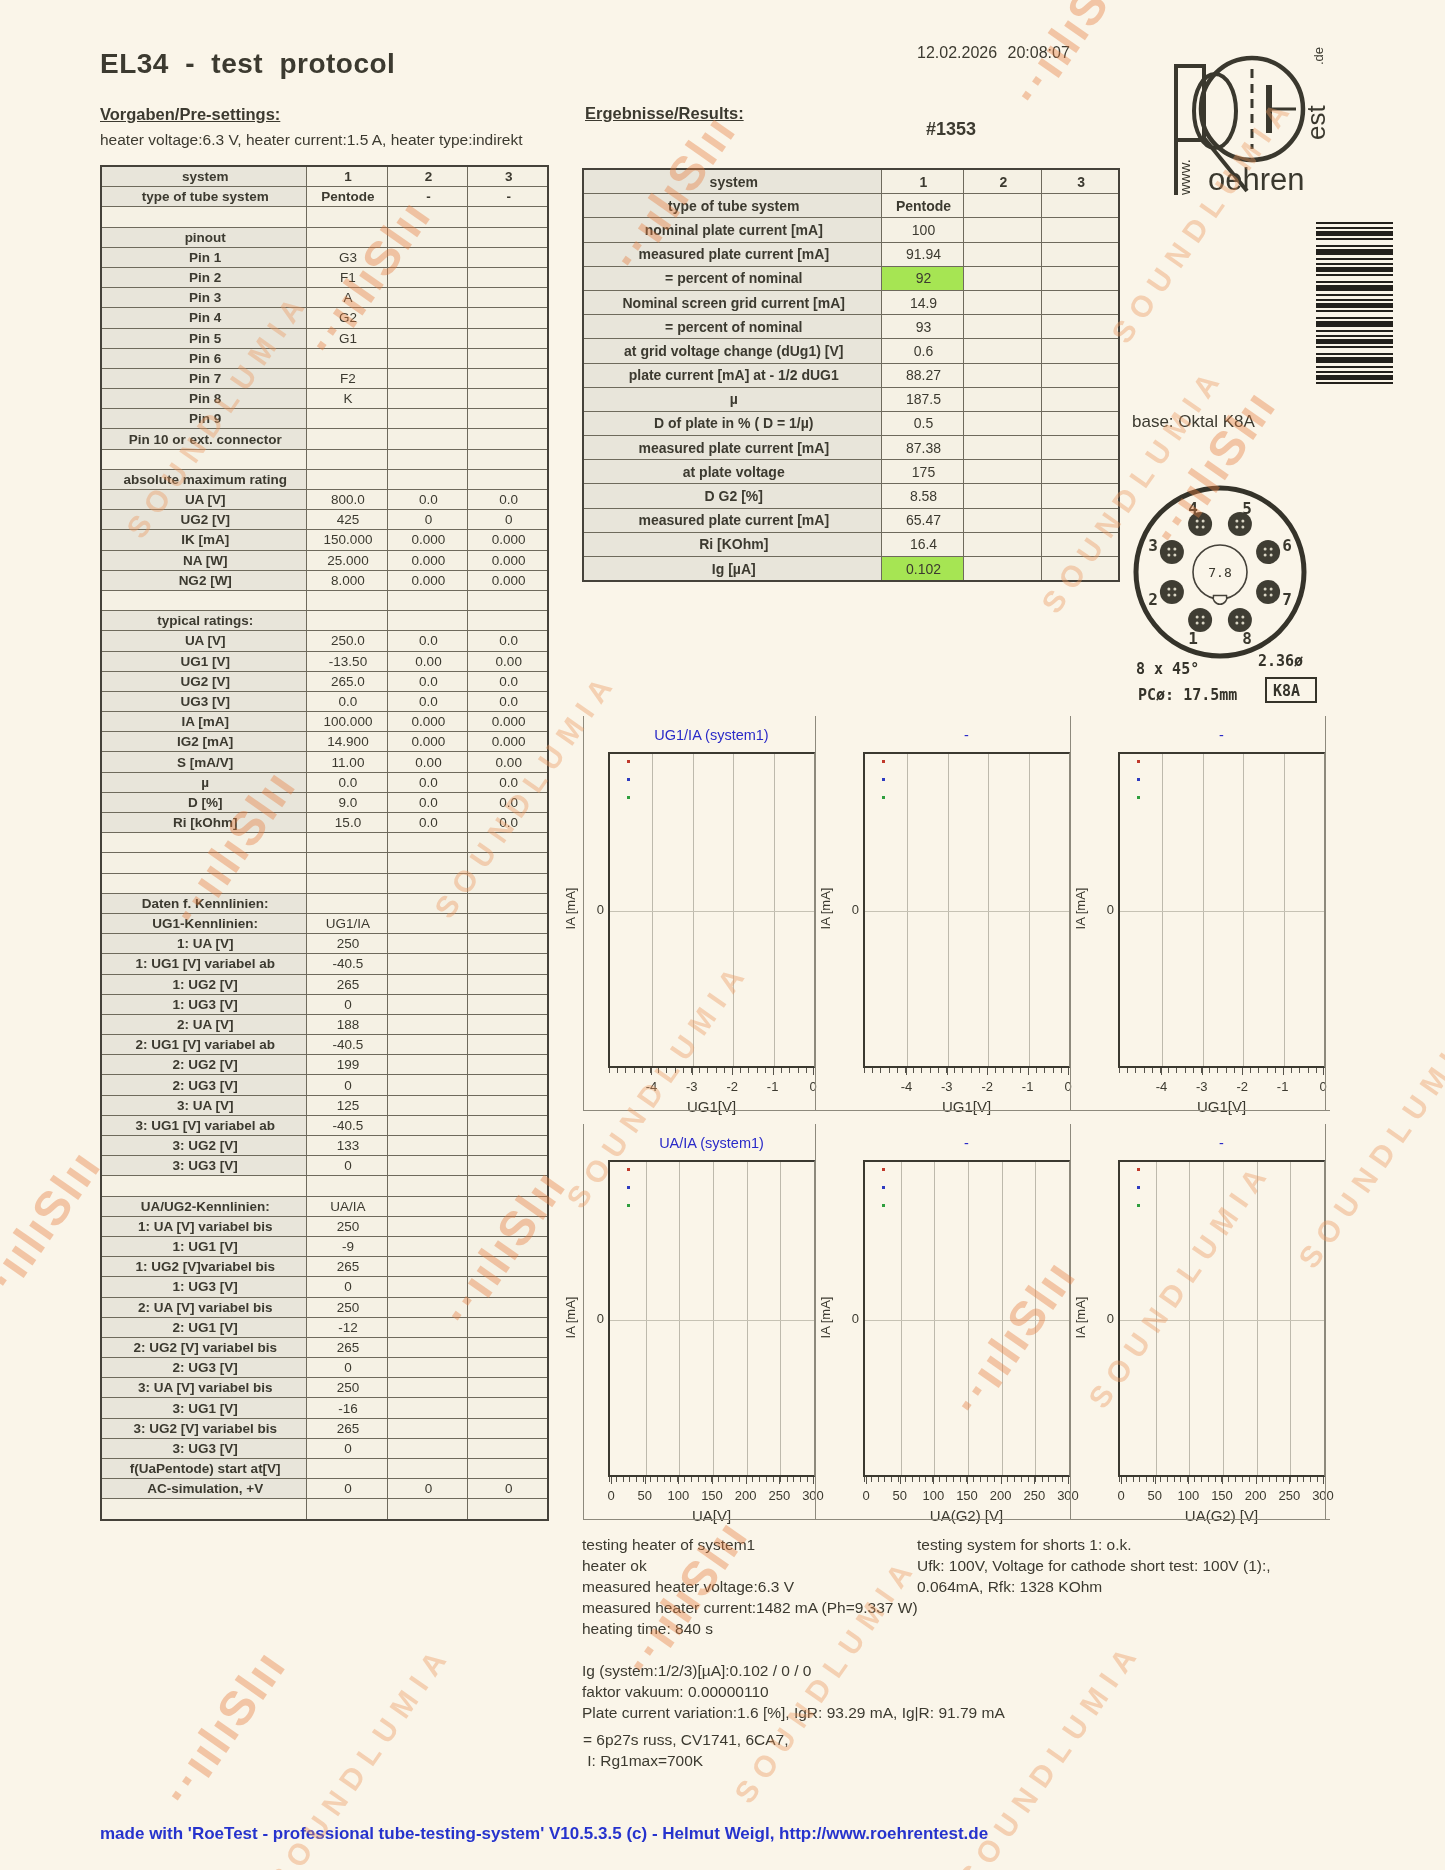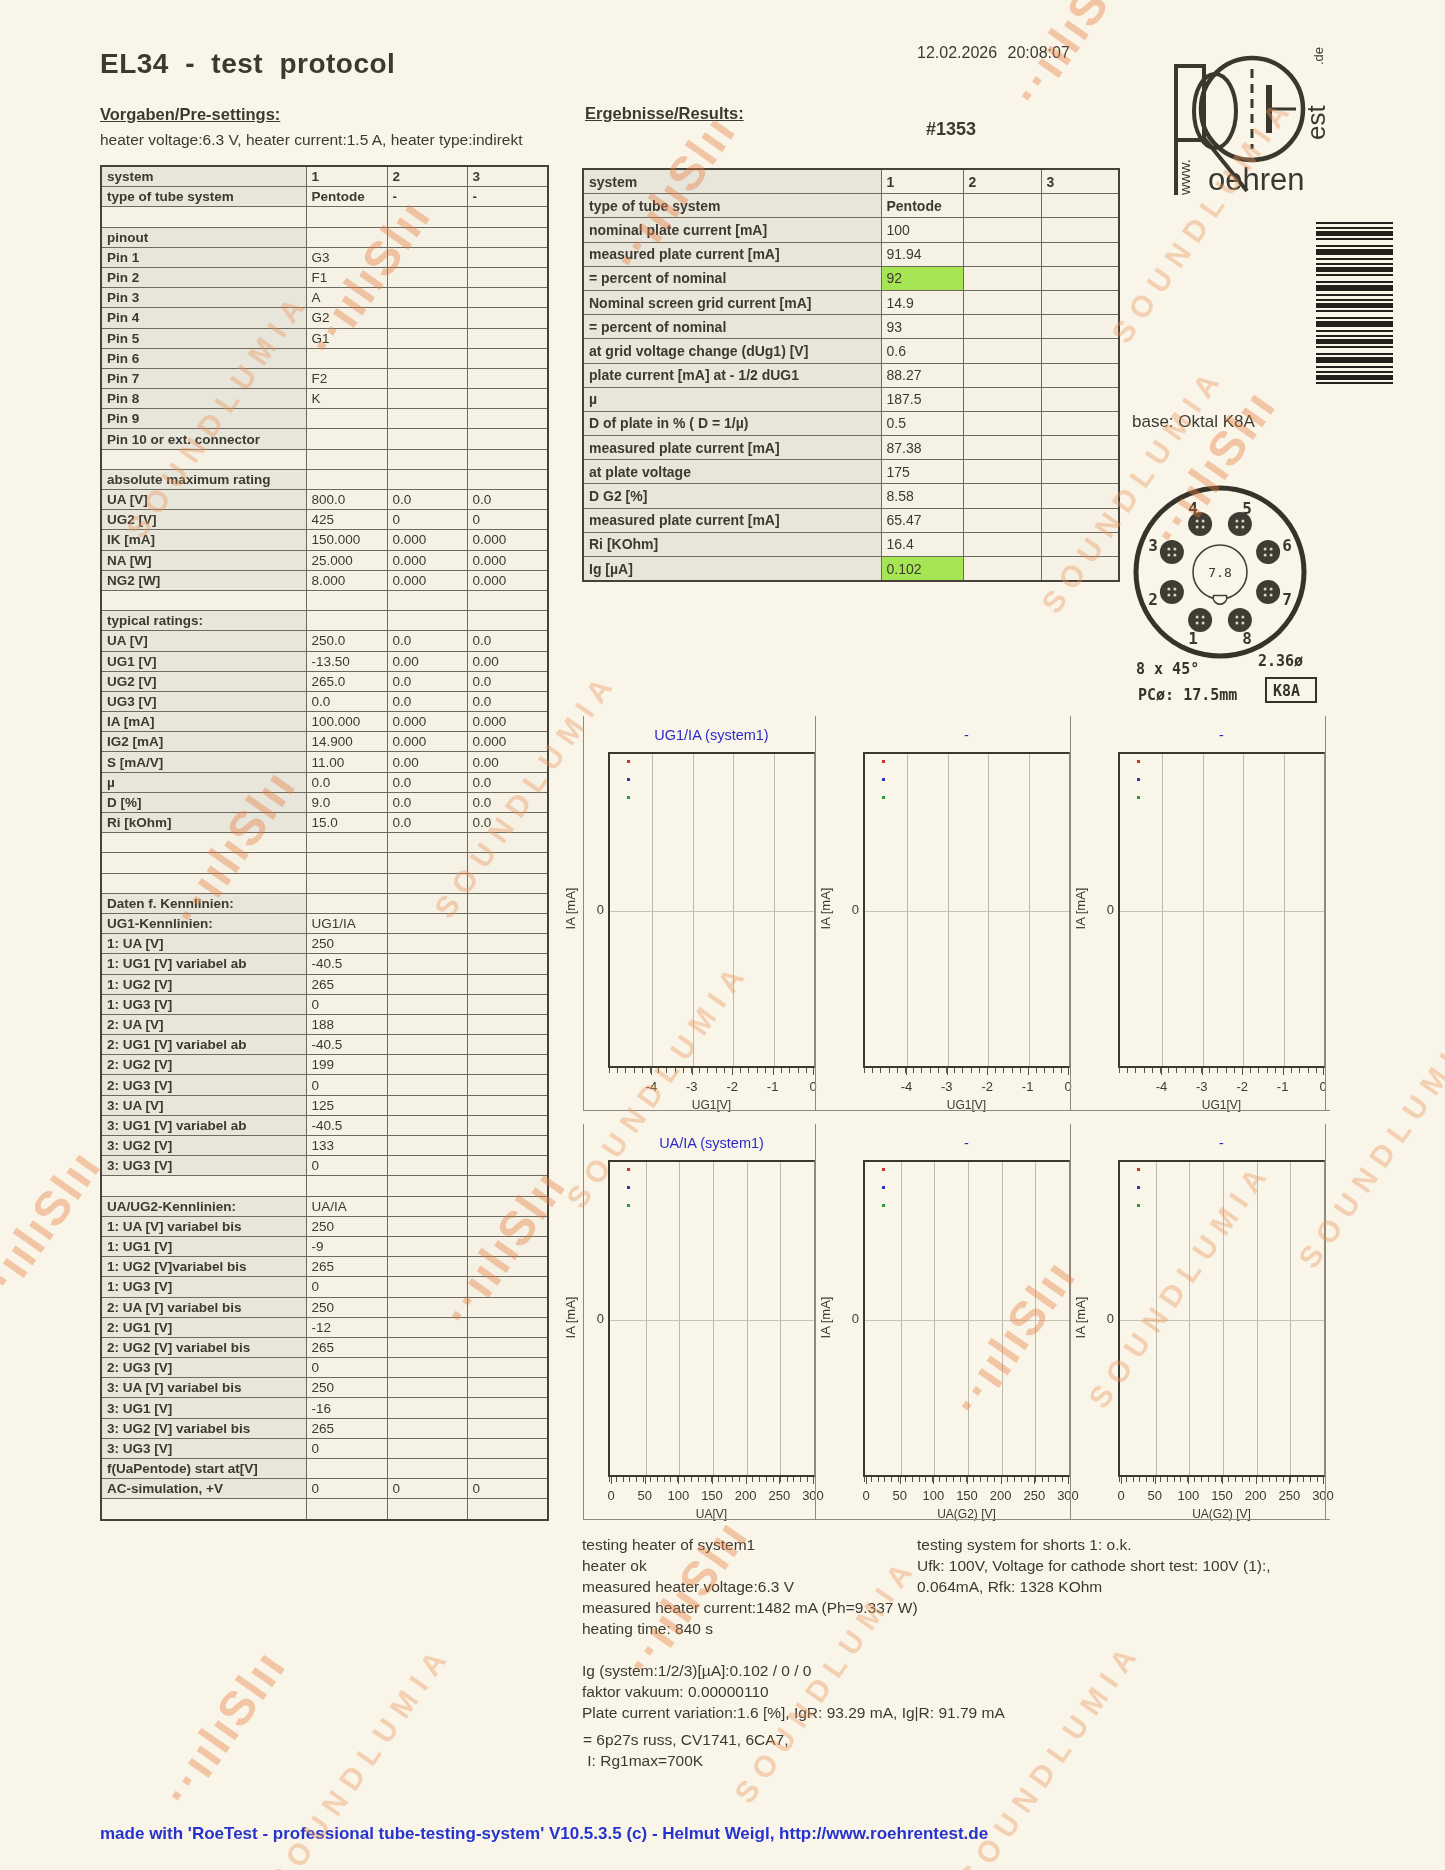--- a/index.html
+++ b/index.html
@@ -8,21 +8,21 @@
   .abs{position:absolute;}
   
   .title{left:100px;top:48px;font-size:28px;font-weight:bold;word-spacing:8px;letter-spacing:0.5px;}
   .ts{left:917px;top:44px;font-size:16px;word-spacing:6px;}
   .h-underline{font-size:16.5px;font-weight:bold;text-decoration:underline;}
   .h-pre{left:100px;top:105px;}
   .heater{left:100px;top:131px;font-size:15.5px;}
   .h-res{left:585px;top:104px;}
   .serial{left:905px;top:119px;font-size:18px;font-weight:bold;margin-left:21px;}
   
-  table{border-collapse:collapse;table-layout:fixed;}
+  table{border-collapse:collapse;table-layout:fixed;text-align:center;}
   td{border:1px solid #6e6a5c;padding:0 2px 0 5px;overflow:hidden;white-space:nowrap;vertical-align:middle;}
   .ptable{left:100px;top:165px;width:447px;font-size:13.5px;border:2px solid #45423a;}
   .ptable td{height:19.2px;}
   .rtable{left:582px;top:168px;width:536px;font-size:14px;border:2px solid #45423a;}
   .rtable td{height:23.2px;}
   td.lbl{font-weight:bold;background:#e8e5da;}
   td.lbl.empty{background:#f5f1e4;}
   td.val{background:#f5f1e4;font-weight:normal;}
   td.val.hdr{font-weight:bold;}
   td.val.green{background:#a6e553;}
@@ -43,21 +43,21 @@
   .ch-title{position:absolute;text-align:center;font-size:14.5px;color:#2a2ac8;}
   .ch-ylab{position:absolute;width:120px;text-align:center;font-size:13px;transform:rotate(-90deg);}
   .ch-zero{position:absolute;width:16px;text-align:right;font-size:13px;}
   .ch-plot{position:absolute;box-sizing:border-box;border:2px solid #3b3930;border-right:1px solid #8d897c;}
   .ch-grid{position:absolute;width:1px;background:#bdb9ac;top:0;bottom:0;}
   .ch-mid{position:absolute;height:1px;background:#c6c2b4;left:0;right:0;}
   .ch-dot{position:absolute;width:3px;height:3px;}
   .ch-strip{position:absolute;height:5px;}
   .ch-majtick{position:absolute;width:1px;height:7px;background:#55524a;}
   .ch-ticklab{position:absolute;width:44px;text-align:center;font-size:13px;}
-  .ch-xlab{position:absolute;text-align:center;font-size:12px;}
+  .ch-xlab{position:absolute;text-align:center;font-size:15px;}
   .ch-sep{position:absolute;height:1px;background:#8d897c;}
   .ch-div{position:absolute;width:1px;background:#8d897c;}
   
   .notes{font-size:15.5px;line-height:21px;white-space:pre;}
   .notes-left{left:582px;top:1534px;}
   .notes-right{left:917px;top:1534px;}
   .equiv{left:583px;top:1729px;}
   .footer{left:100px;top:1824px;font-size:17px;font-weight:bold;color:#2633cd;}
   
   .wm{position:absolute;transform-origin:0 0;transform:rotate(-55deg);white-space:nowrap;

